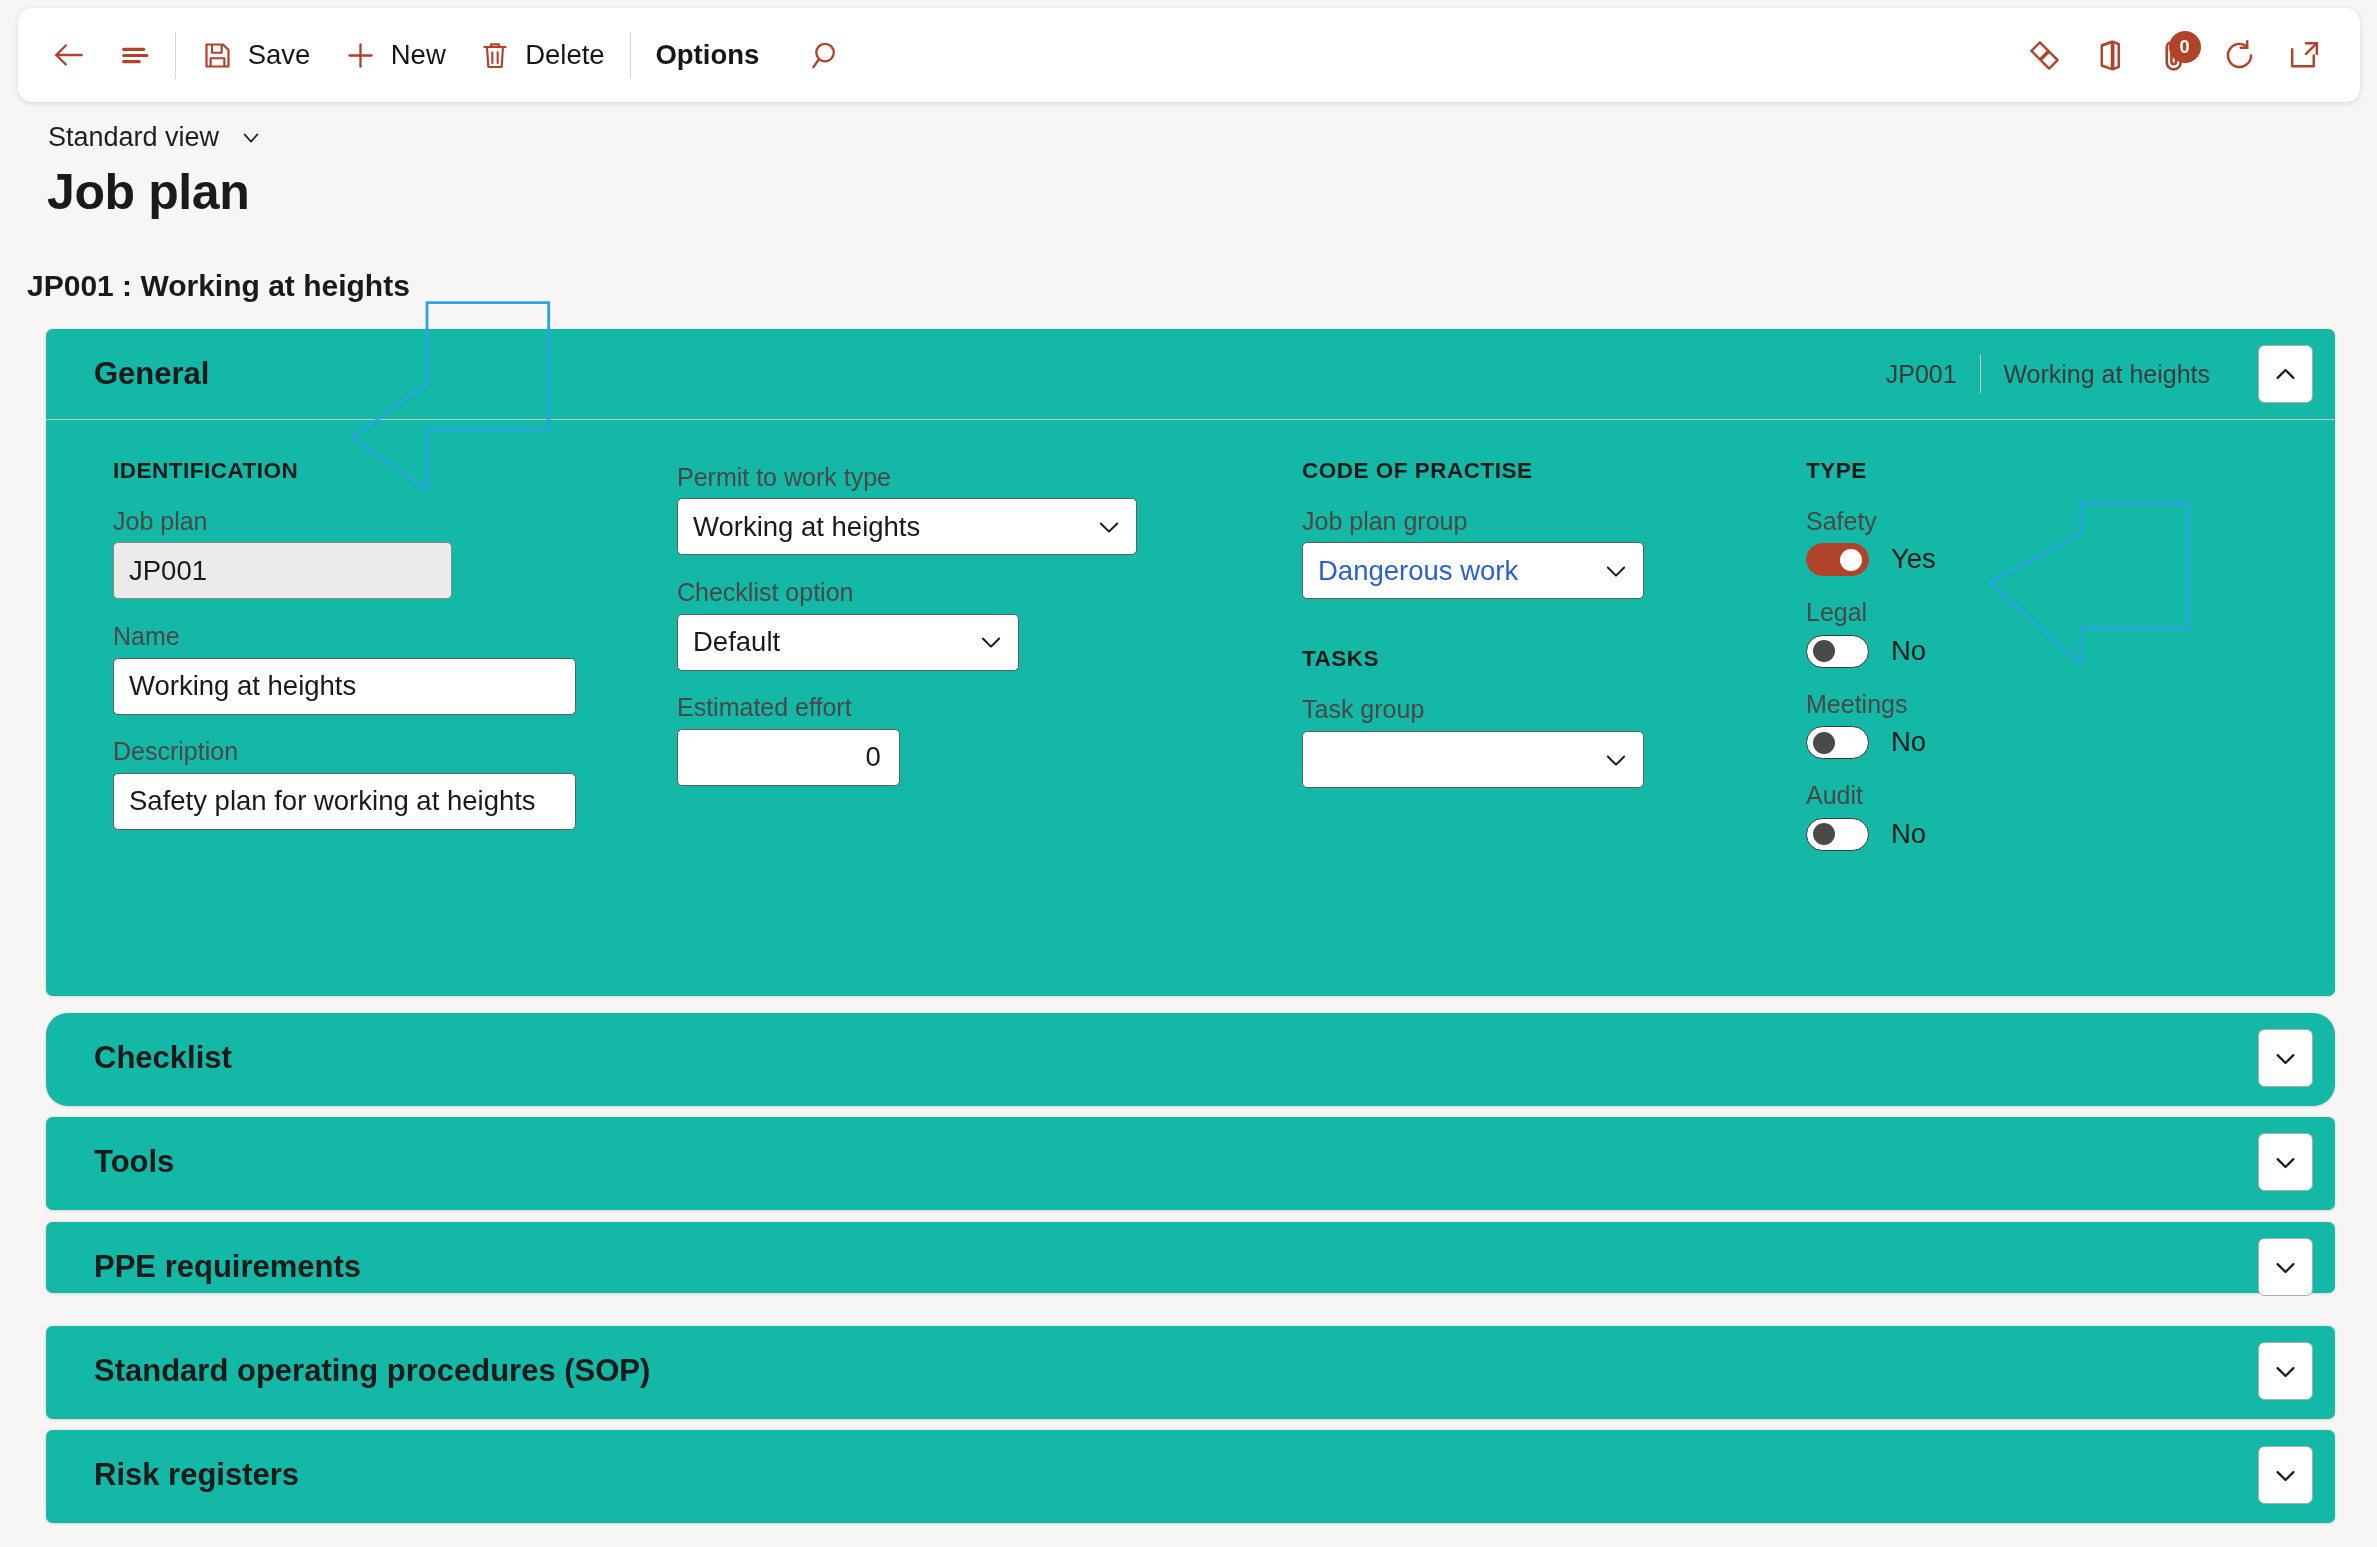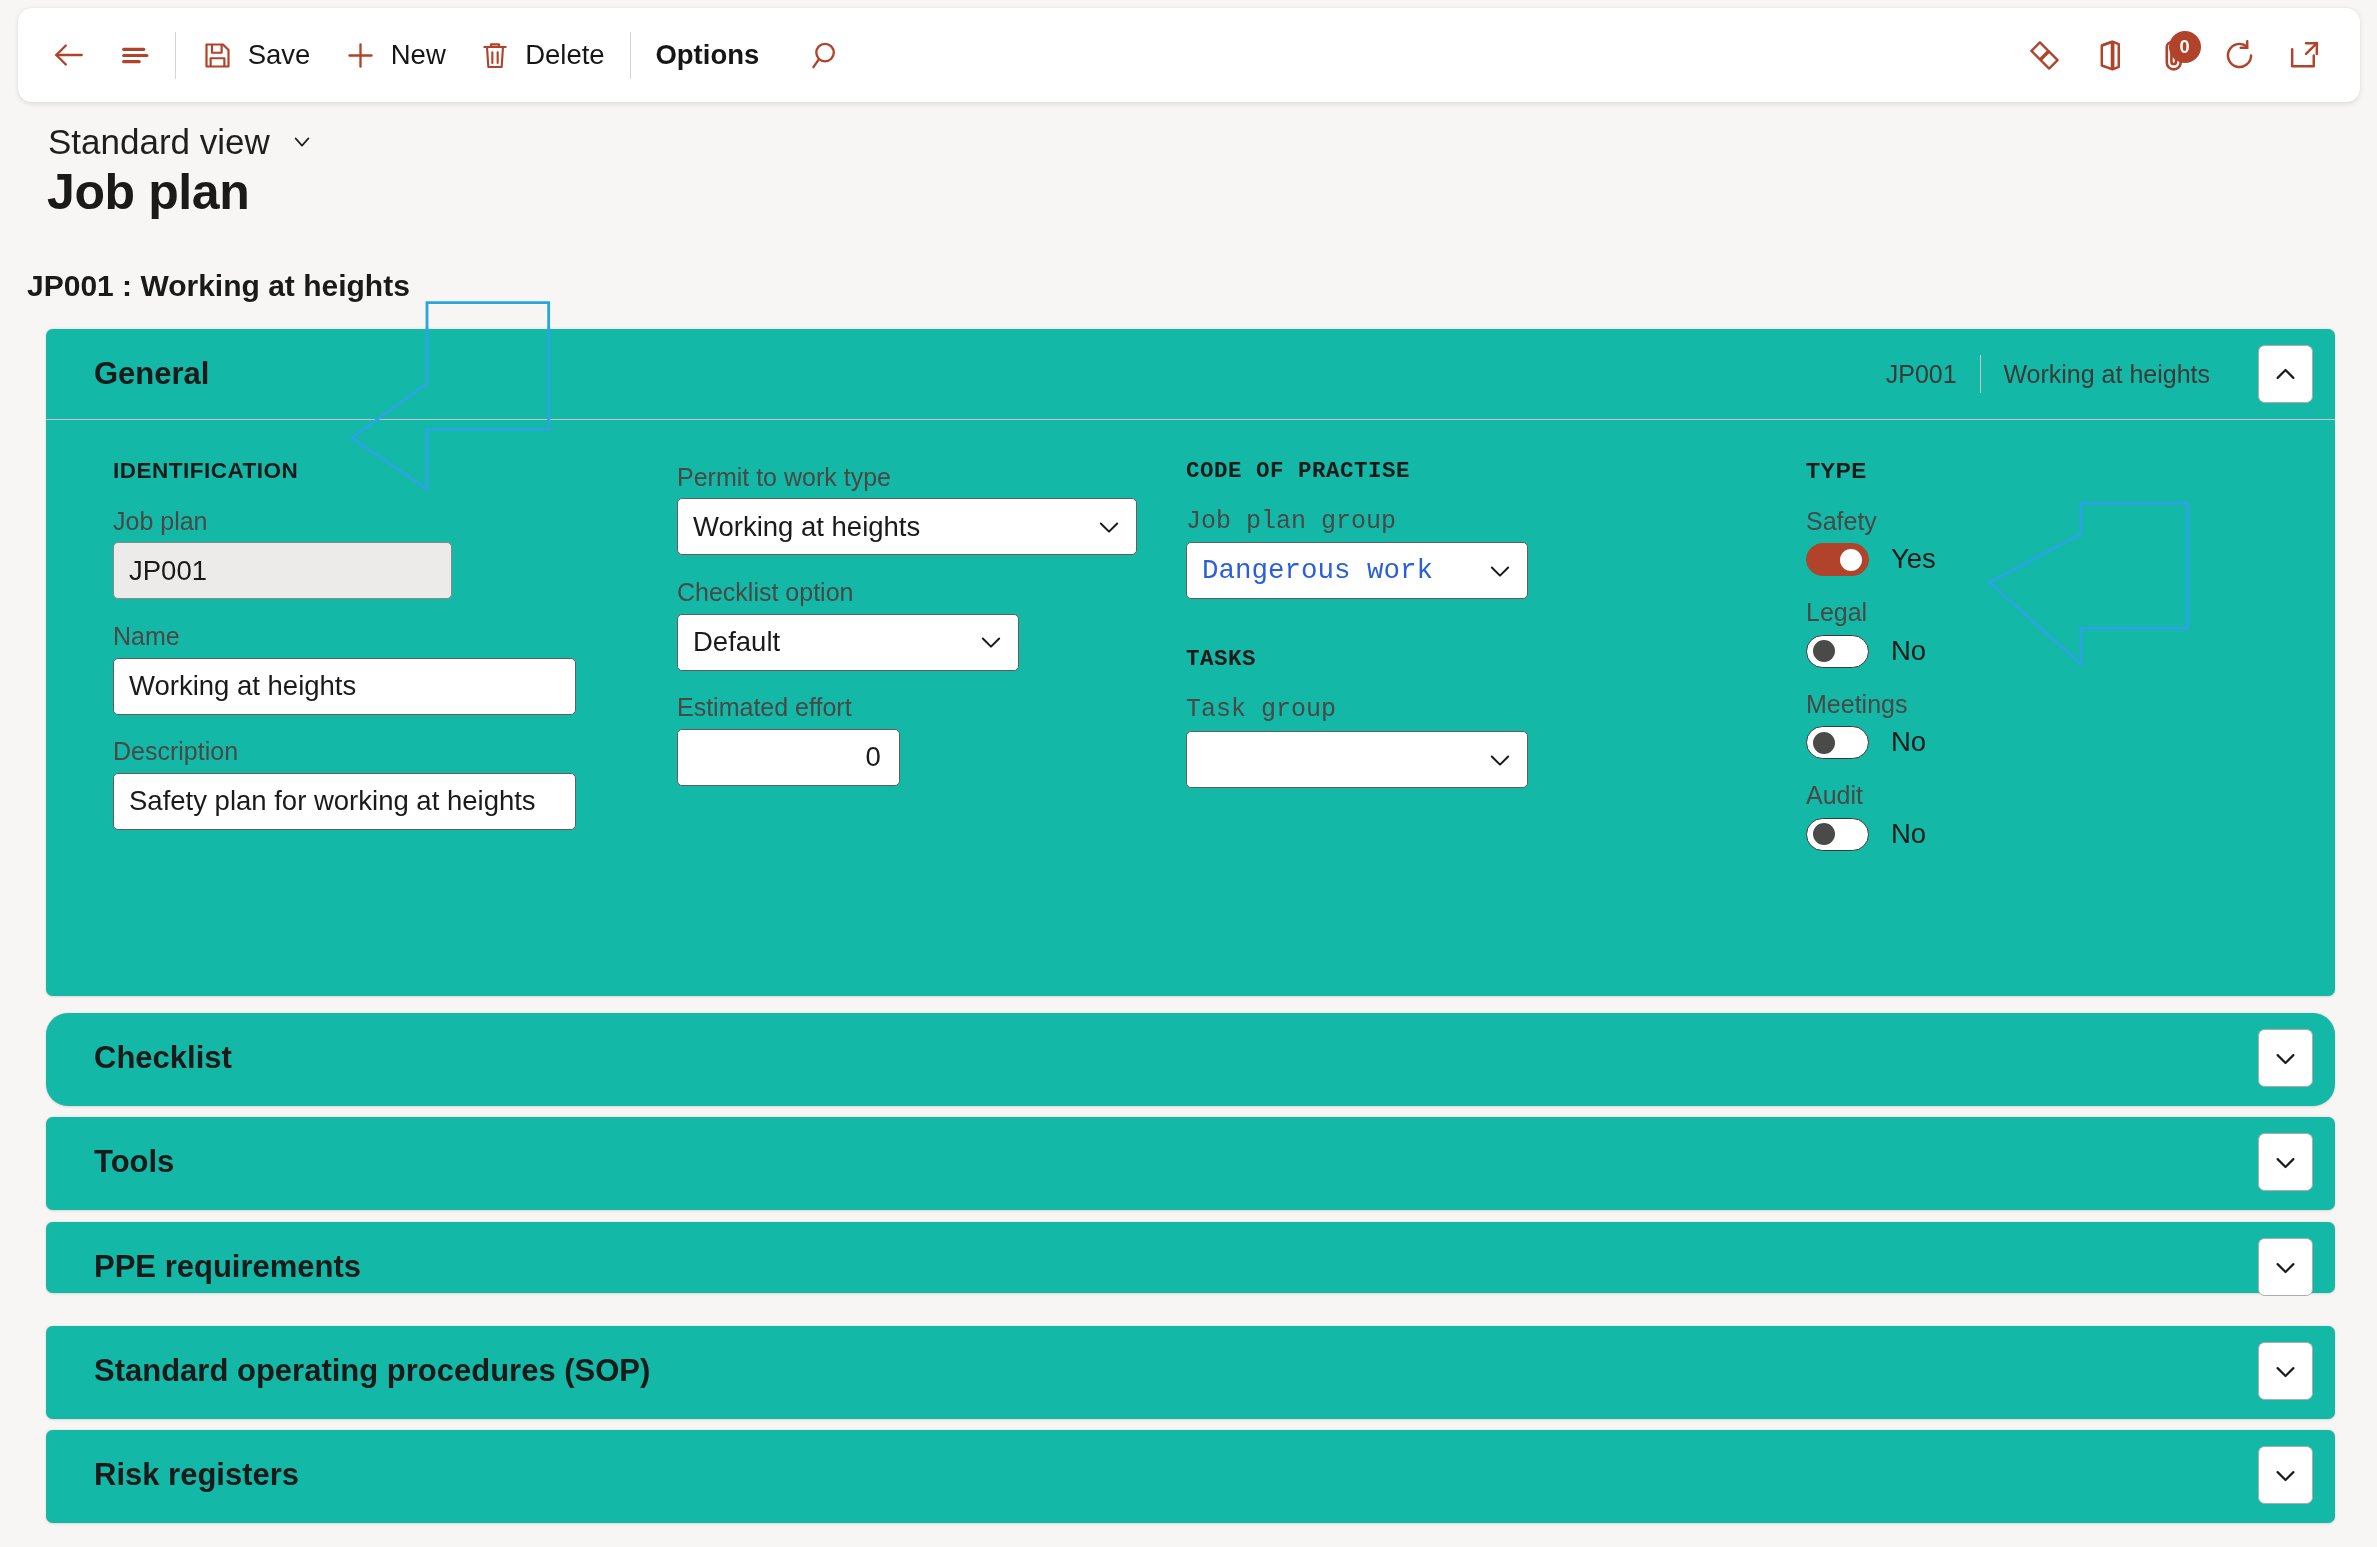--- a/index.html
+++ b/index.html
@@ -47,21 +47,21 @@
     background: #B0432A; color: #fff;
     font-size: 18.3px; font-weight: 600;
     display: flex; align-items: center; justify-content: center;
     padding: 0 5px;
   }
 
   
   .viewsel {
     position: absolute; left: 48px; top: 122px;
     display: flex; align-items: center; gap: 21px;
-    font-size: 35px; color: #1F1F1F; cursor: pointer;
+    font-size: 27px; color: #1F1F1F; cursor: pointer;
   }
   .page-title {
     position: absolute; left: 47px; top: 163px;
     font-size: 50px; font-weight: 600; color: #1A1A1A;
     letter-spacing: -0.4px;
   }
   .record-caption {
     position: absolute; left: 27px; top: 269px;
     font-size: 30px; font-weight: 600; color: #1A1A1A;
   }
@@ -318,21 +318,21 @@
         </div>
 
         <div class="field">
           <div class="field-label">Estimated effort</div>
           <div class="ctl numeric" style="width:223px;">
             <span class="ctl-text">0</span>
           </div>
         </div>
       </div>
 
-      <div class="col" style="left:1140px; top:38px; width:400px;font-family:Liberation Mono, monospace;">
+      <div class="col" style="left:1256px; top:38px; width:400px;">
         <div class="group-title">CODE OF PRACTISE</div>
 
         <div class="field">
           <div class="field-label">Job plan group</div>
           <div class="ctl link" style="width:342px;">
             <span class="ctl-text">Dangerous work</span>
             <svg class="ic caret" width="28" height="28" viewBox="0 0 24 24" fill="none" stroke="#1A1A1A" stroke-width="1.7" stroke-linecap="round" stroke-linejoin="round">
               <path d="M5 9l7 7 7-7"></path>
             </svg>
           </div>

